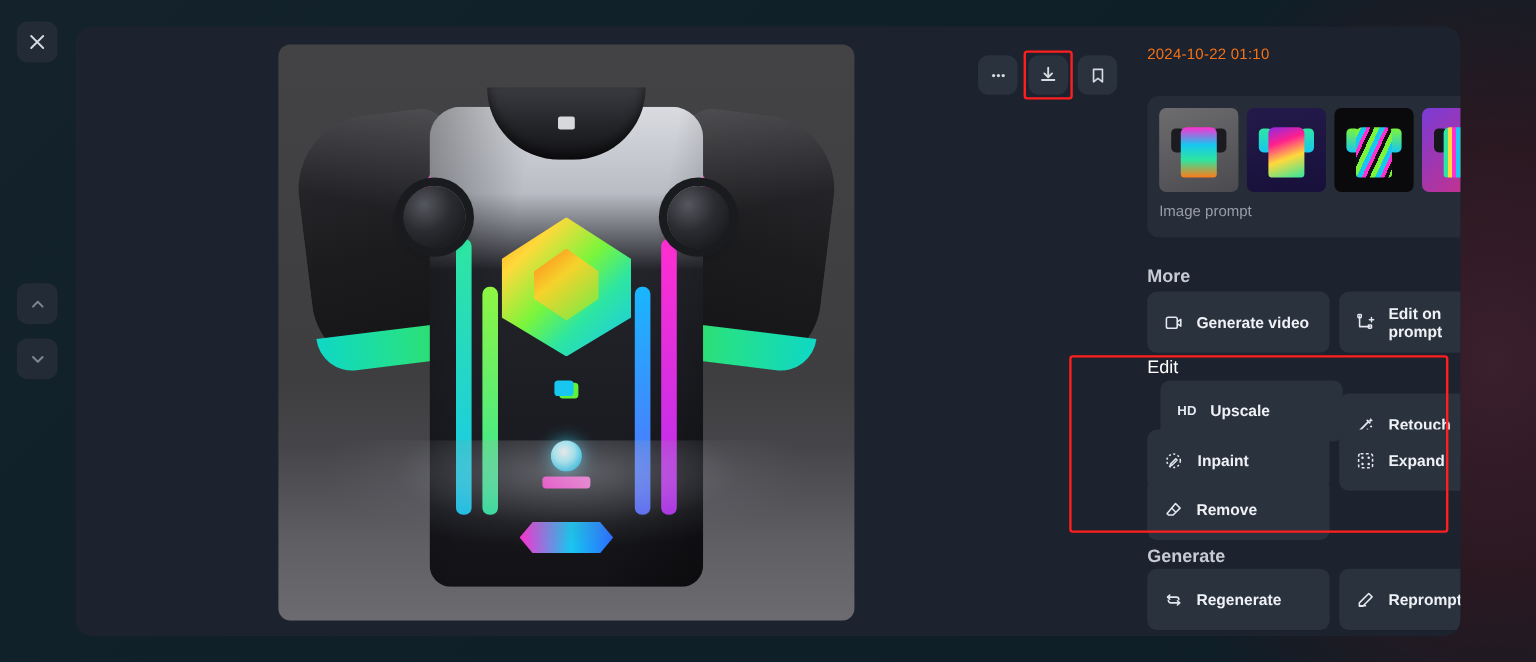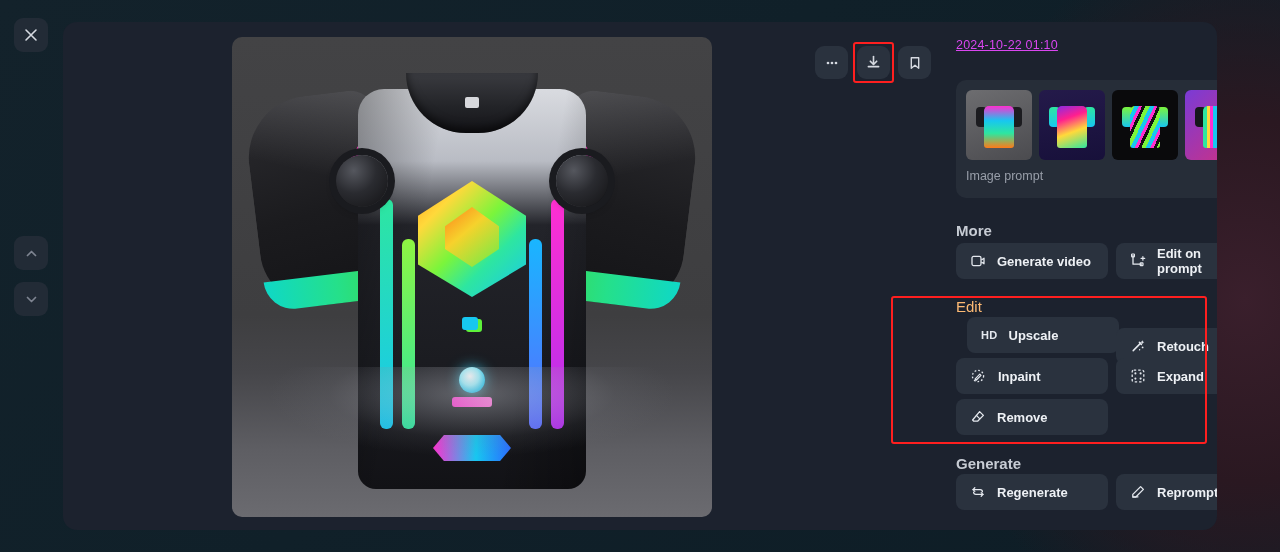--- a/index.html
+++ b/index.html
@@ -259,23 +259,22 @@
     position: absolute;
     left: 831px; top: 0;
     width: 323px; height: 508px;
     padding: 0;
   }
 
   .timestamp {
     position: absolute;
     left: 62px; top: 16px;
     font-size: 12.5px;
-    color: #d946ef;
+    color: #f97316;
     letter-spacing: .2px;
-    text-decoration: underline;
   }
 
   
   #prompt-card {
     position: absolute;
     left: 62px; top: 58px;
     width: 305px; height: 118px;
     background: #262d38;
     border-radius: 10px;
     padding: 10px 10px 0 10px;
@@ -331,30 +330,30 @@
   .m4-sleeve { background: #17171b; }
 
   
   .section-label {
     position: absolute;
     left: 62px;
     font-size: 15px;
     color: #99a0ab;
     font-weight: 700;
   }
-  .section-label.muted { font-weight: 400; color: #fdba74; }
+  .section-label.muted { font-weight: 400; color: #ffffff; }
 
   #label-more     { top: 200px; font-weight: 700; color: #c7ccd4; }
   #label-edit     { top: 276px; }
   #label-generate { top: 433px; font-weight: 700; color: #c7ccd4; }
 
   
   .action-btn {
     position: absolute;
-    height: 36px;
+    height: 51px;
     border-radius: 8px;
     background: #2a323e;
     display: flex;
     align-items: center;
     gap: 11px;
     padding: 0 14px;
     cursor: pointer;
     color: #eef1f5;
     font-size: 13px;
     font-weight: 700;

